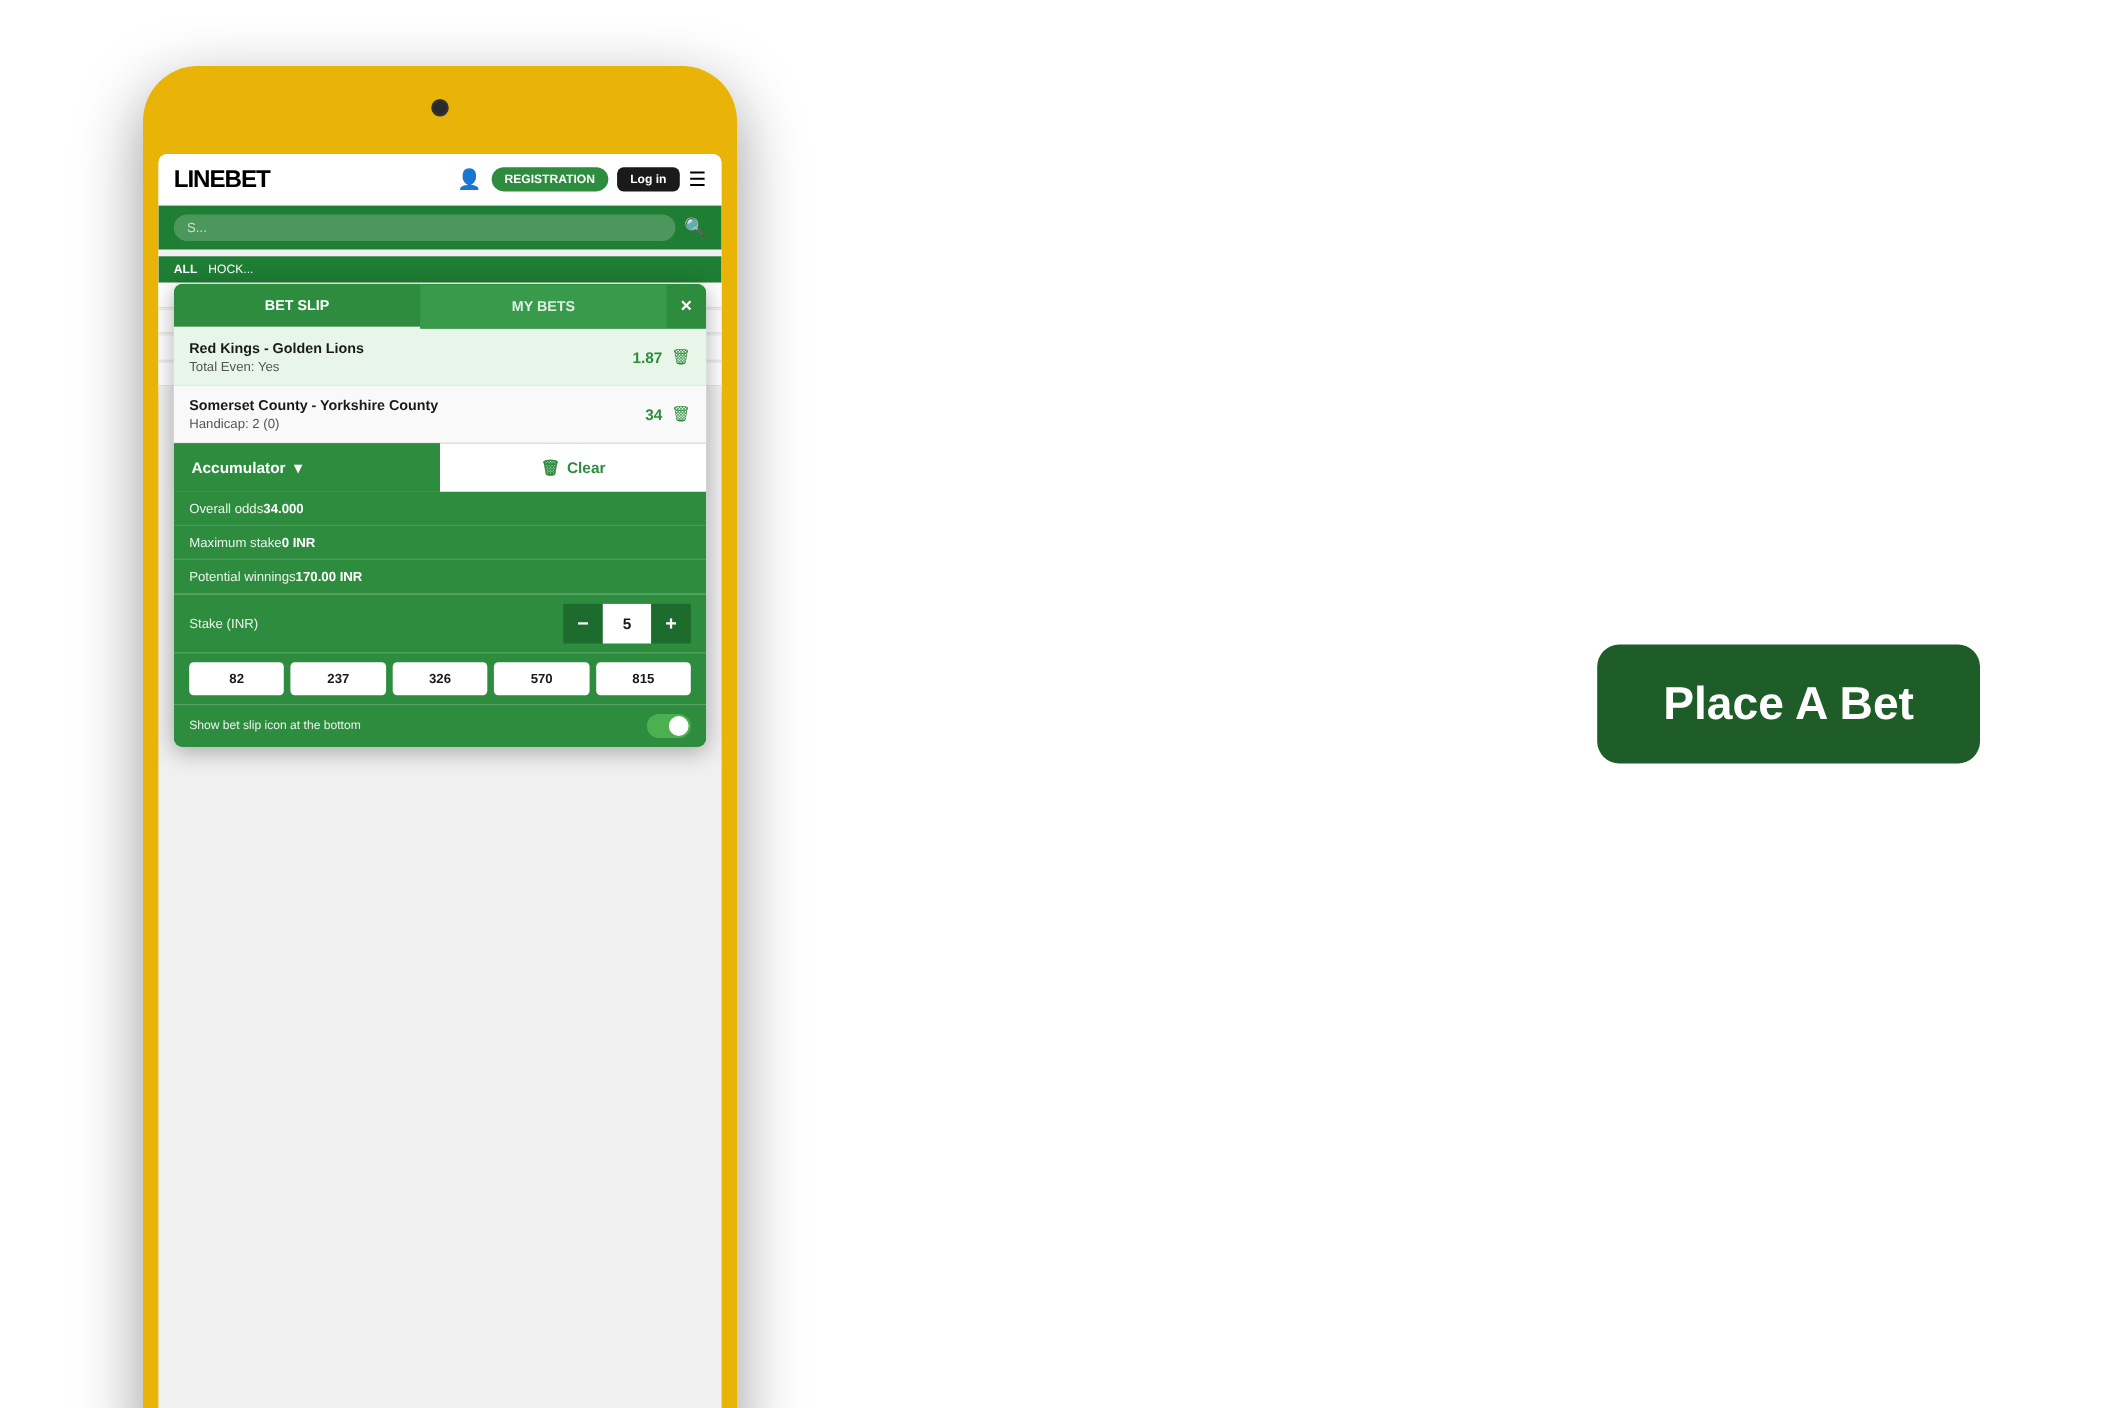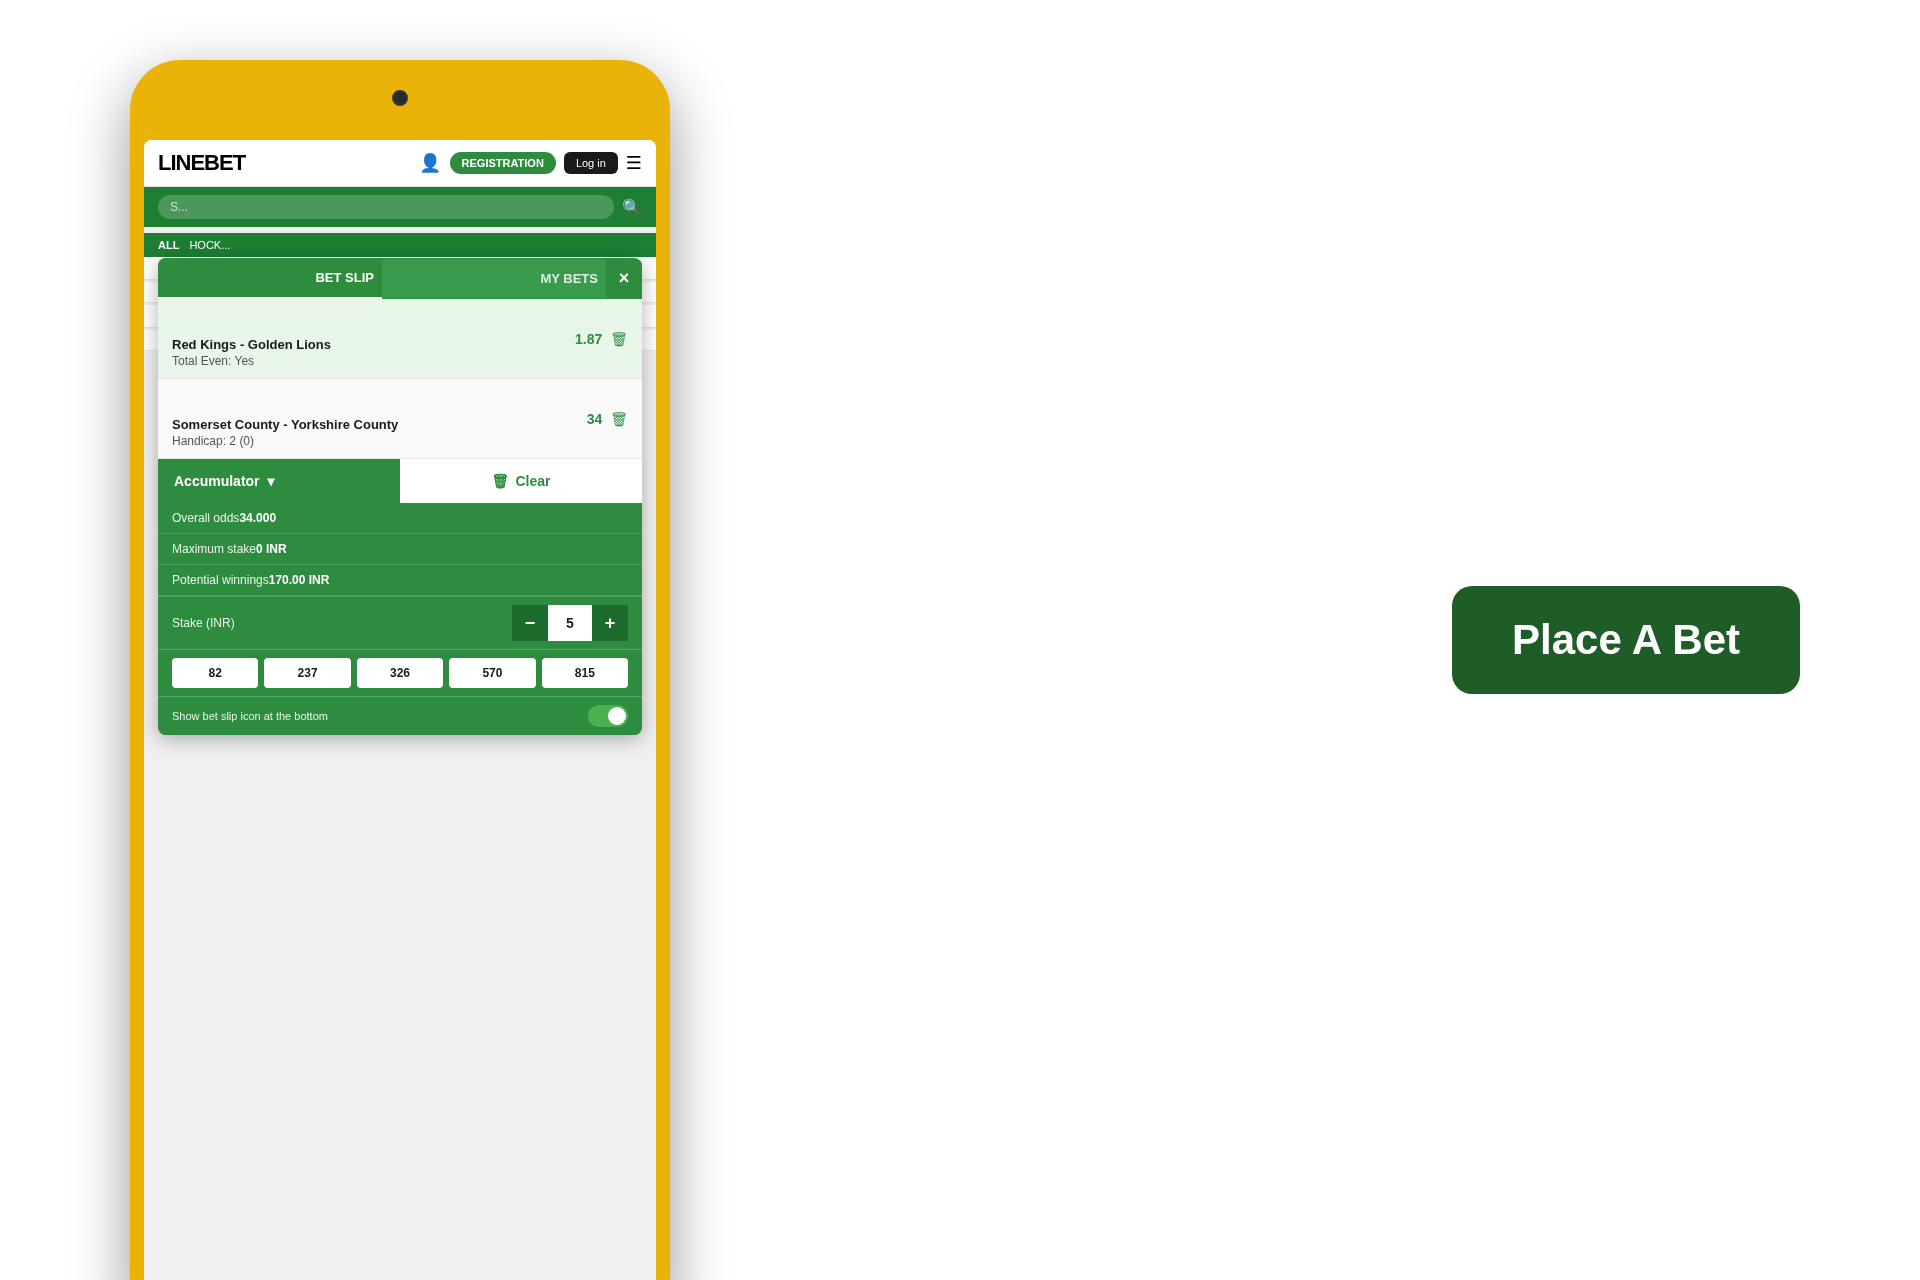--- a/index.html
+++ b/index.html
@@ -76,21 +76,21 @@
       font-weight: bold;
       cursor: pointer;
     }
     .login-btn {
       background: #1a1a1a;
       color: white;
       border: none;
       border-radius: 6px;
       padding: 5px 12px;
       font-size: 11px;
-      font-weight: normal;
+      font-weight: bold;
       cursor: pointer;
     }
 
     
     .green-banner {
       background: #1e7e34;
       padding: 8px 14px;
       display: flex;
       align-items: center;
       gap: 8px;
@@ -140,21 +140,21 @@
     }
 
     
     .modal-header {
       background: #2d8c3e;
       display: flex;
       align-items: center;
     }
     .modal-tab {
       flex: 1;
-      text-align: right;
+      text-align: center;
       padding: 12px 8px;
       font-size: 13px;
       font-weight: bold;
       color: white;
       cursor: pointer;
     }
     .modal-tab.active {
       background: #2d8c3e;
       border-bottom: 2px solid white;
     }
@@ -180,21 +180,21 @@
       padding: 10px 14px;
       border-bottom: 1px solid #e8e8e8;
       background: #f9f9f9;
       display: flex;
       align-items: flex-start;
       justify-content: space-between;
     }
     .bet-item.active {
       background: #e8f5e9;
     }
-    .bet-item-info { flex: 1; margin-top: 28px; }
+    .bet-item-info { flex: 1; }
     .bet-team-name {
       font-size: 13px;
       font-weight: bold;
       color: #1a1a1a;
     }
     .bet-market {
       font-size: 12px;
       color: #555;
       margin-top: 2px;
     }

